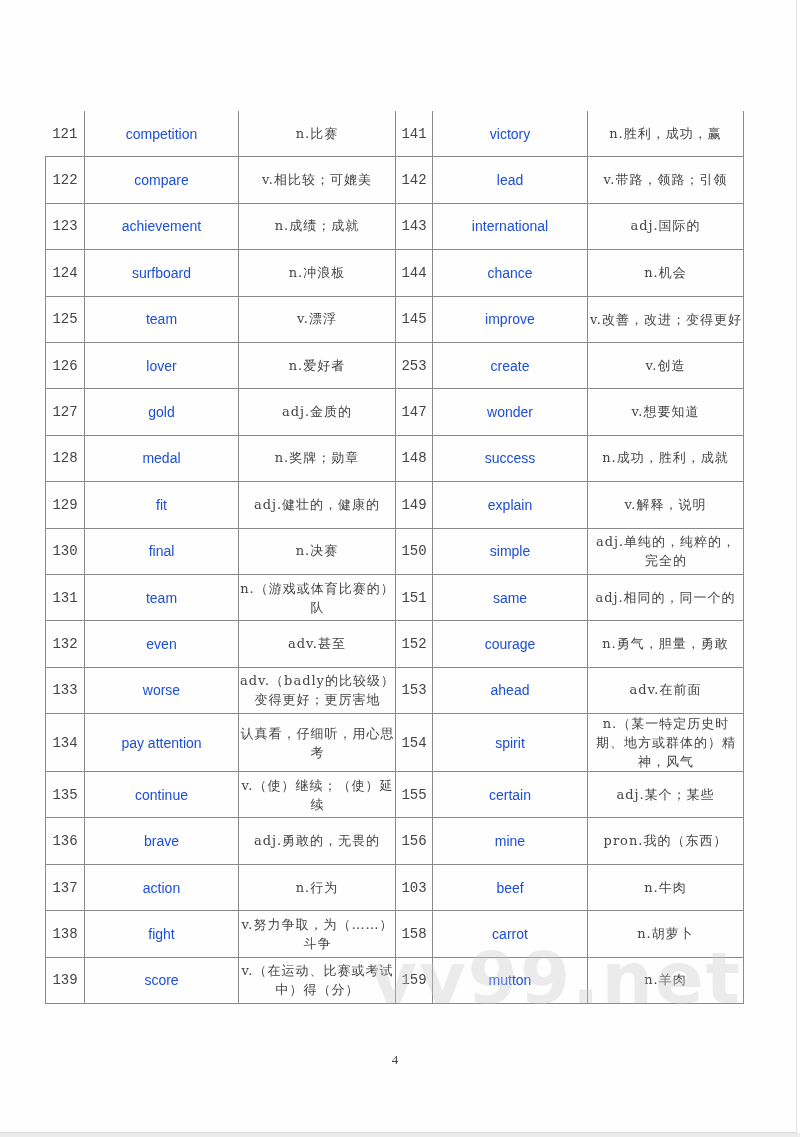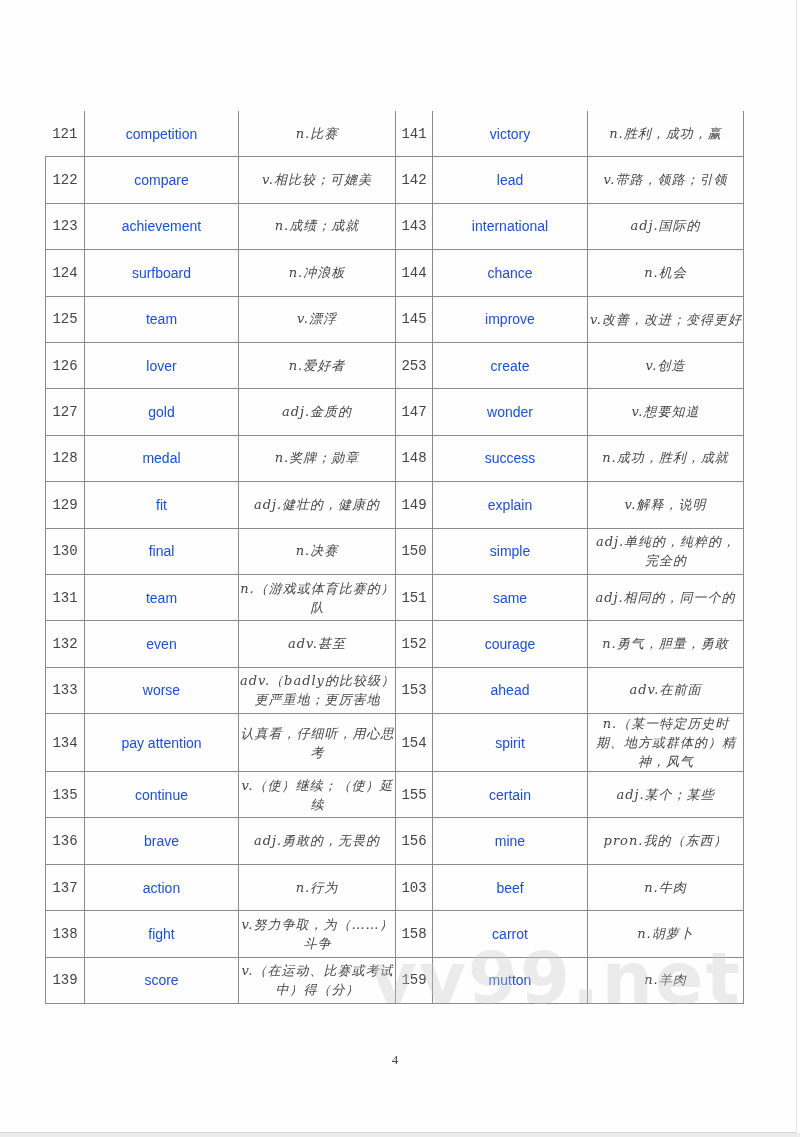--- a/index.html
+++ b/index.html
@@ -30,21 +30,21 @@
     height: 45.4px;
     padding: 0;
     vertical-align: middle;
     text-align: center;
     overflow: hidden;
   }
   table.vocab tr:first-child td { border-top: none; }
   table.vocab tr:first-child td.num-l { border-left: none; }
   td.num { font-family: Liberation Mono, monospace; font-size: 14px; color: #444; }
   td.word { font-family: "Liberation Sans", "DejaVu Sans", sans-serif; font-size: 14px; color: #1d4ed8; }
-  td.mean { font-family: "DejaVu Serif", "Liberation Serif", serif; font-size: 13px; color: #444; letter-spacing: 1px; font-style: italic; }
+  td.mean { font-family: "DejaVu Serif", "Liberation Serif", serif; font-size: 13px; color: #444; letter-spacing: 1px; }
   td.mean.wrap { text-align: center; line-height: 19px; padding-left: 1px; }
   col.c-num { width: 39px; }
   col.c-word { width: 154px; }
   col.c-mean { width: 157px; }
   col.c-num2 { width: 37px; }
   col.c-word2 { width: 155px; }
   col.c-mean2 { width: 156px; }
   .page-number {
     position: absolute; left: 388px; top: 1052px; width: 14px; text-align: center;
     font-family: "Liberation Serif", serif; font-size: 13px; color: #444;
@@ -163,21 +163,21 @@
           <td class="num num-l">132</td>
           <td class="word">even</td>
           <td class="mean">adv.甚至</td>
           <td class="num">152</td>
           <td class="word">courage</td>
           <td class="mean">n.勇气，胆量，勇敢</td>
         </tr>
         <tr>
           <td class="num num-l">133</td>
           <td class="word">worse</td>
-          <td class="mean wrap">adv.（badly的比较级）更严重地；更厉害地</td>
+          <td class="mean wrap">adv.（badly的比较级）变得更好；更厉害地</td>
           <td class="num">153</td>
           <td class="word">ahead</td>
           <td class="mean">adv.在前面</td>
         </tr>
         <tr>
           <td class="num num-l">134</td>
           <td class="word">pay attention</td>
           <td class="mean wrap">认真看，仔细听，用心思考</td>
           <td class="num">154</td>
           <td class="word">spirit</td>

